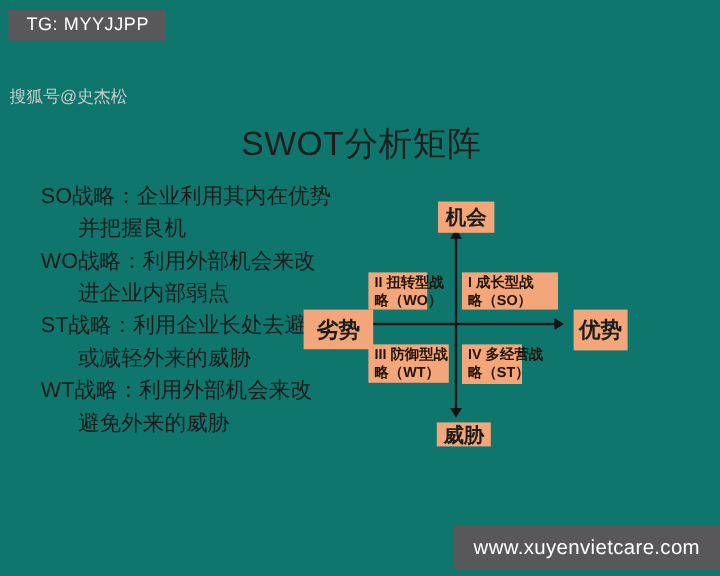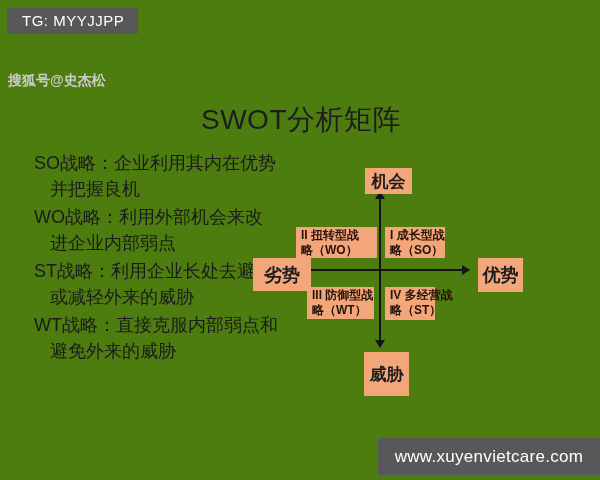--- a/index.html
+++ b/index.html
@@ -5,21 +5,21 @@
   html, body {
     margin: 0;
     padding: 0;
     background: #ffffff;
     font-family: "Liberation Sans", "DejaVu Sans", sans-serif;
   }
   .canvas {
     position: relative;
     width: 600px;
     height: 480px;
-    background: #4d7c0f;
+    background: #0f766e;
     overflow: hidden;
   }
 
   
   .tg-badge {
     position: absolute;
     left: 7px;
     top: 8px;
     width: 131px;
     height: 26px;
@@ -32,21 +32,21 @@
     letter-spacing: 0.5px;
   }
 
   
   .watermark {
     position: absolute;
     left: 8px;
     top: 72px;
     font-size: 14px;
     color: #cbcbcb;
-    font-weight: 700;
+    font-weight: 400;
   }
 
   
   .title {
     position: absolute;
     left: 2px;
     right: 0;
     top: 101px;
     text-align: center;
     font-size: 28px;
@@ -65,22 +65,21 @@
     font-weight: 500;
     color: #1b1b1b;
   }
   .strategy-line1,
   .strategy-line2 {
     display: block;
     line-height: 27px;
     white-space: nowrap;
   }
   .strategy-line2 {
-    margin-left: 16px;
-    font-family: Liberation Mono, monospace;
+    margin-left: 31px;
   }
 
   
   .axis-line {
     position: absolute;
     background: #141414;
   }
   .v-line { left: 379px; top: 197px; width: 2px; height: 145px; }
   .h-line { left: 304px; top: 269px; width: 162px; height: 2px; }
   .ah { position: absolute; width: 0; height: 0; }
@@ -95,39 +94,39 @@
     background: #f3a679;
     color: #1c1c1c;
     font-weight: 700;
     display: flex;
     align-items: center;
     justify-content: center;
     box-sizing: border-box;
   }
   .axis-label { font-size: 17px; }
   .box-opp      { left: 365px; top: 168px; width: 47px; height: 26px; }
-  .box-threat   { left: 364px; top: 352px; width: 45px; height: 44px; }
+  .box-threat   { left: 364px; top: 352px; width: 45px; height: 20px; }
   .box-weak     { left: 253px; top: 258px; width: 58px; height: 33px; font-size: 18px; }
   .box-strength { left: 478px; top: 258px; width: 45px; height: 34px; font-size: 18px; }
 
   .quad {
     position: absolute;
     background: #f3a679;
     color: #241309;
     font-weight: 700;
     font-size: 12px;
     line-height: 15px;
     padding: 1px 5px;
     box-sizing: border-box;
     text-align: left;
     white-space: nowrap;
   }
   .quad span { display: block; }
-  .quad-2 { left: 296px; top: 227px; width: 81px; height: 31px; }
-  .quad-1 { left: 385px; top: 227px; width: 60px; height: 31px; }
+  .quad-2 { left: 307px; top: 227px; width: 49px; height: 31px; }
+  .quad-1 { left: 385px; top: 227px; width: 80px; height: 31px; }
   .quad-3 { left: 307px; top: 287px; width: 67px; height: 32px; }
   .quad-4 { left: 385px; top: 287px; width: 50px; height: 33px; }
 
   
   .footer-bar {
     position: absolute;
     left: 378px;
     top: 438px;
     width: 222px;
     height: 37px;
@@ -158,21 +157,21 @@
     </div>
     <div class="strategy-item">
       <span class="strategy-line1">WO战略：利用外部机会来改</span>
       <span class="strategy-line2">进企业内部弱点</span>
     </div>
     <div class="strategy-item">
       <span class="strategy-line1">ST战略：利用企业长处去避免</span>
       <span class="strategy-line2">或减轻外来的威胁</span>
     </div>
     <div class="strategy-item">
-      <span class="strategy-line1">WT战略：直接克服内部弱点和</span>
+      <span class="strategy-line1">WT战略：利用外部机会来改</span>
       <span class="strategy-line2">避免外来的威胁</span>
     </div>
   </div>
 
   <div class="axis-line v-line"></div>
   <div class="axis-line h-line"></div>
   <div class="ah ah-up"></div>
   <div class="ah ah-down"></div>
   <div class="ah ah-left"></div>
   <div class="ah ah-right"></div>

